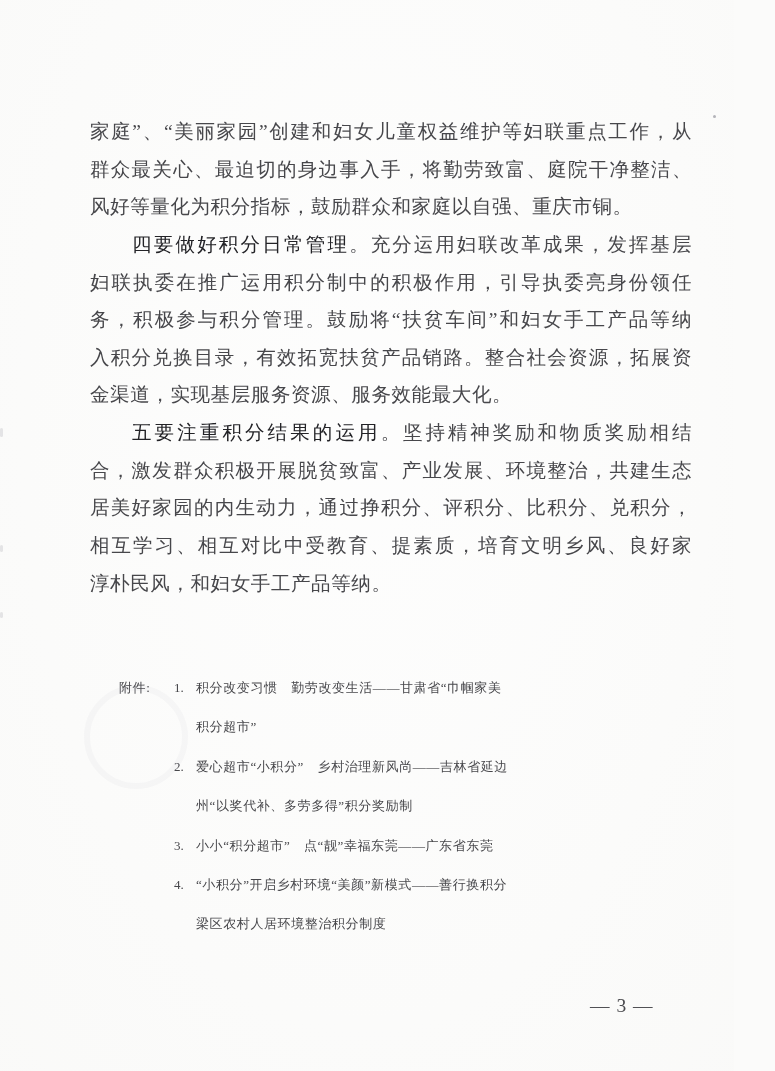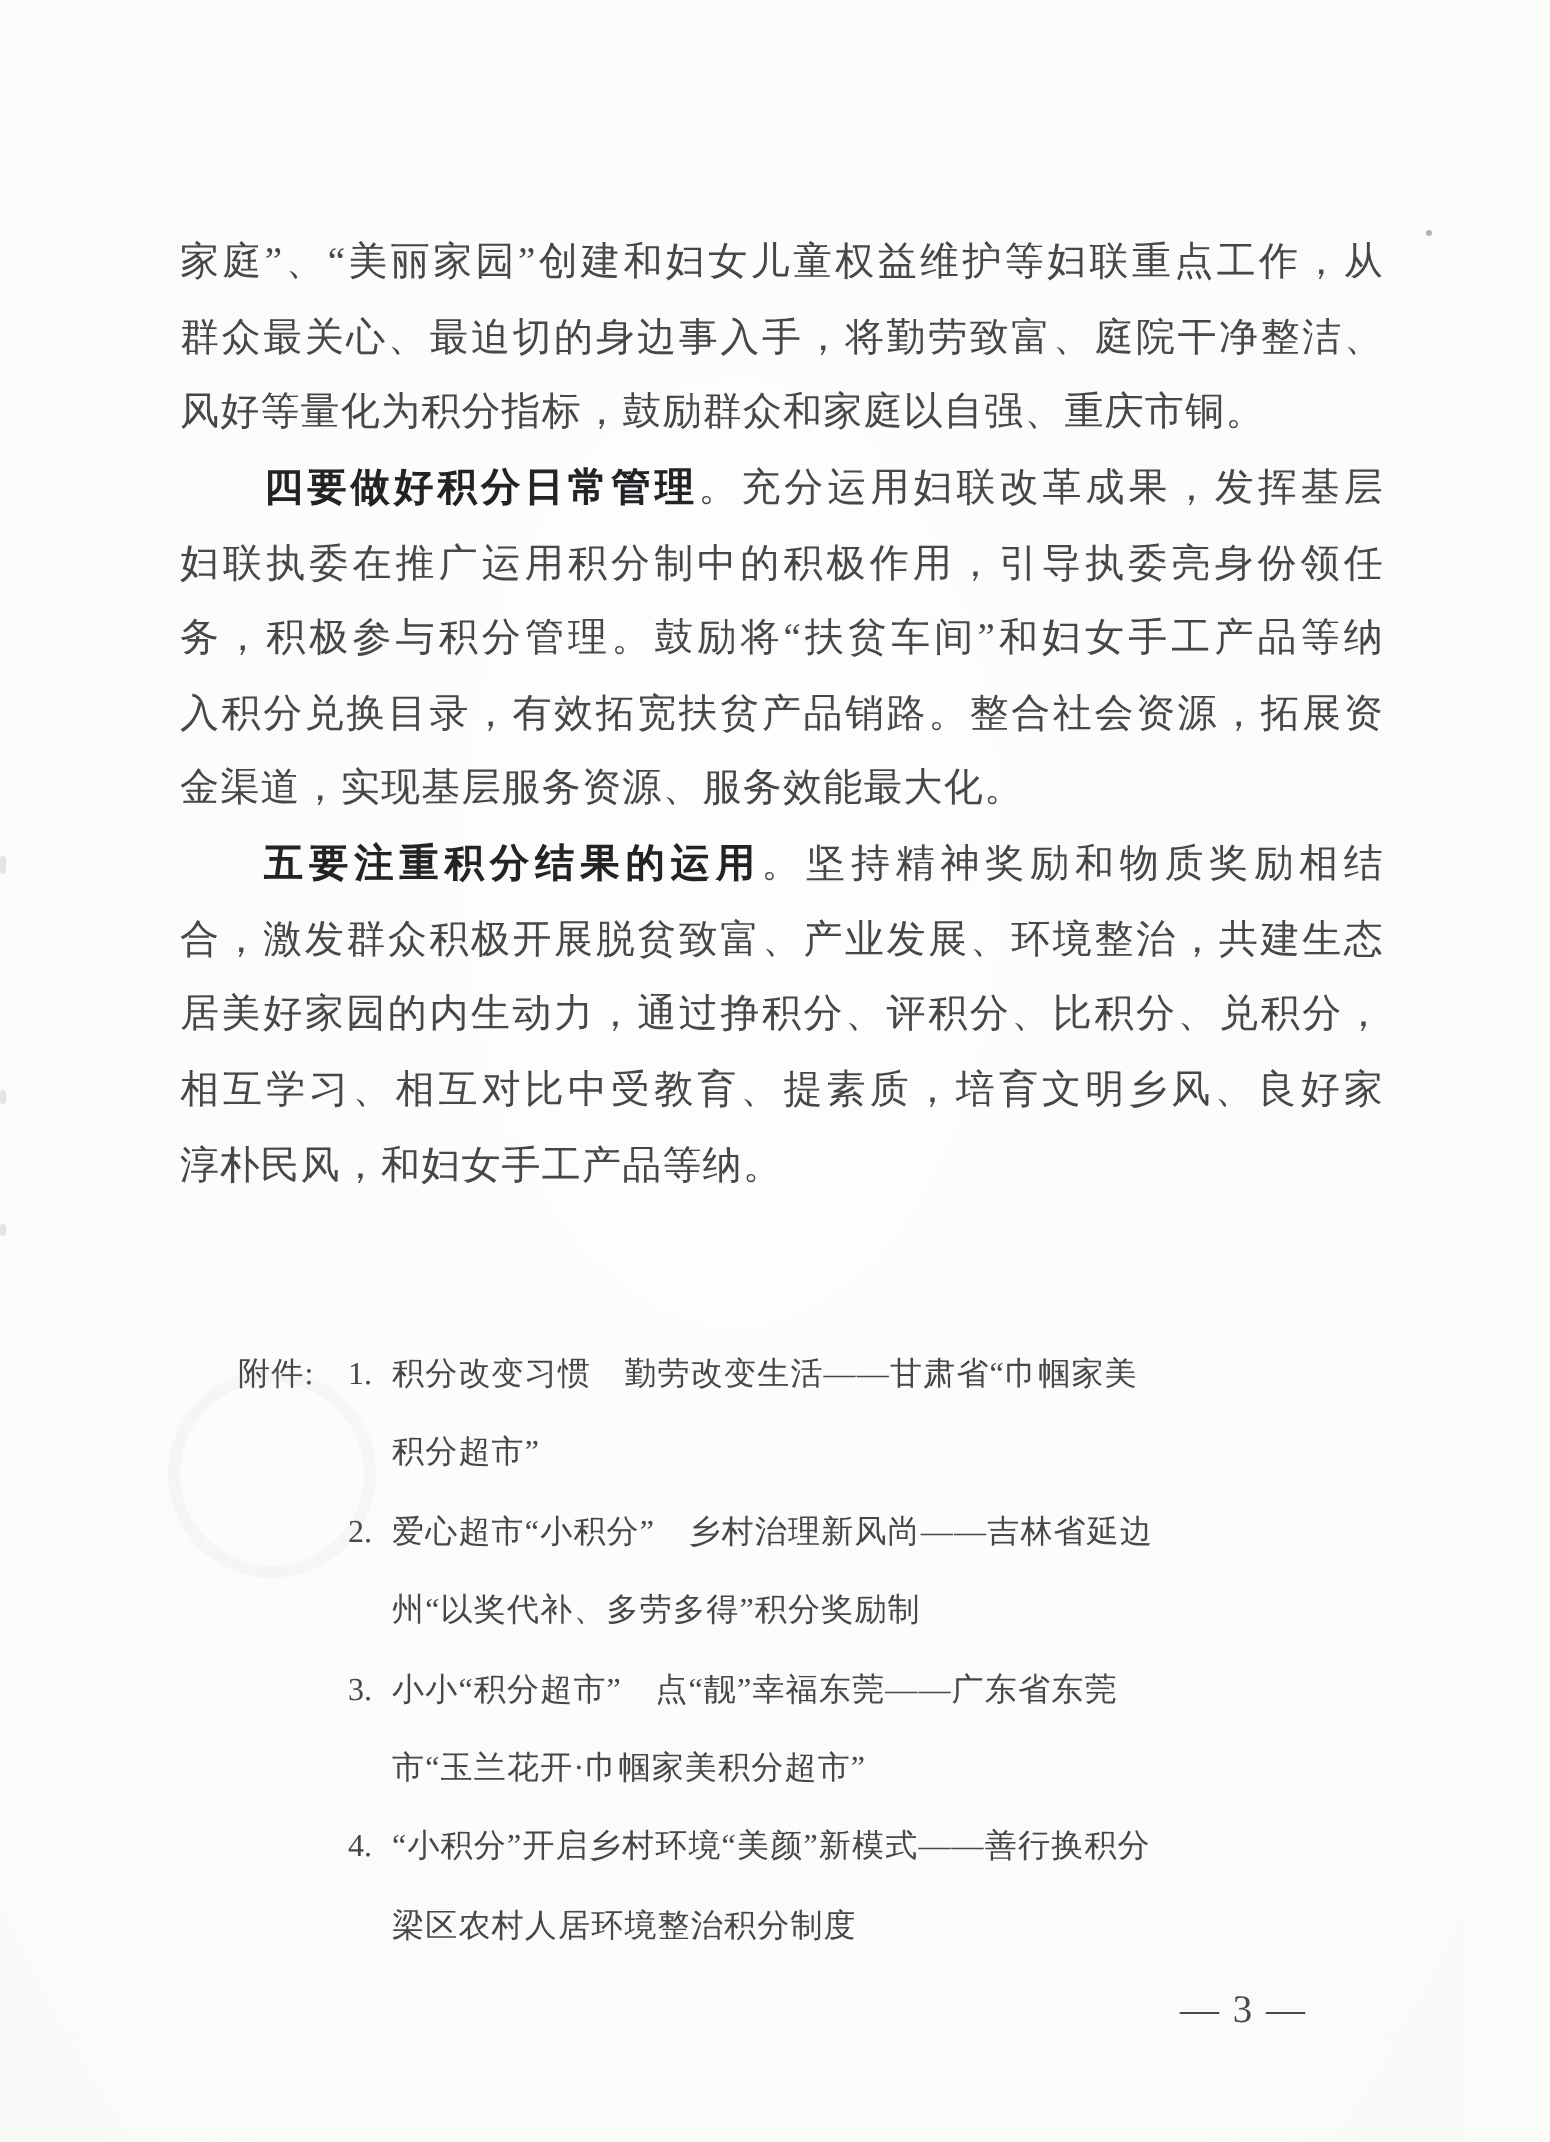--- a/index.html
+++ b/index.html
@@ -38,31 +38,31 @@
     text-align: left;
   }
   .bline.fill {
     white-space: normal;
     text-align: justify;
     text-align-last: justify;
     overflow: hidden;
   }
   .bline.indent { text-indent: 42px; }
   .bold-head {
-    font-weight: 700;
+    font-weight: 400;
     color: #232327;
     letter-spacing: 0.8px;
   }
   
   .attachment {
     position: absolute;
     left: 119px;
     top: 668px;
     width: 580px;
-    font-size: 16px;
+    font-size: 13px;
     letter-spacing: 0.6px;
   }
   .arow {
     display: flex;
     height: 39.4px;
     line-height: 39.4px;
     white-space: nowrap;
   }
   .acell-label  { width: 55px; flex: 0 0 55px; }
   .acell-number { width: 22px; flex: 0 0 22px; letter-spacing: 0; }
@@ -151,25 +151,20 @@
         <span class="acell-number"></span>
         <span class="acell-text">州“以奖代补、多劳多得”积分奖励制</span>
       </div>
       <div class="arow">
         <span class="acell-label"></span>
         <span class="acell-number">3.</span>
         <span class="acell-text">小小“积分超市”　点“靓”幸福东莞——广东省东莞</span>
       </div>
       <div class="arow">
         <span class="acell-label"></span>
-        <span class="acell-number"></span>
-        <span class="acell-text">市“玉兰花开·巾帼家美积分超市”</span>
-      </div>
-      <div class="arow">
-        <span class="acell-label"></span>
         <span class="acell-number">4.</span>
         <span class="acell-text">“小积分”开启乡村环境“美颜”新模式——善行换积分</span>
       </div>
       <div class="arow">
         <span class="acell-label"></span>
         <span class="acell-number"></span>
         <span class="acell-text">梁区农村人居环境整治积分制度</span>
       </div>
     </div>
 

